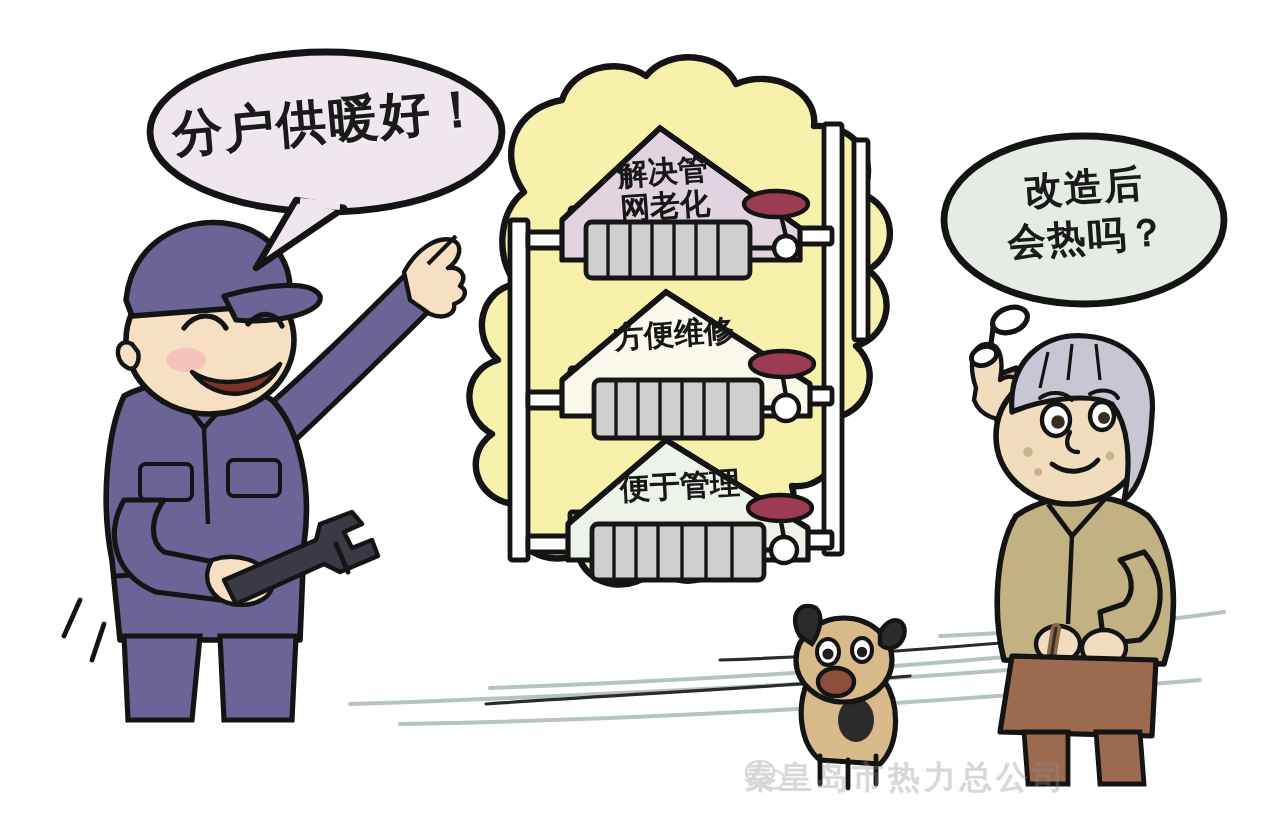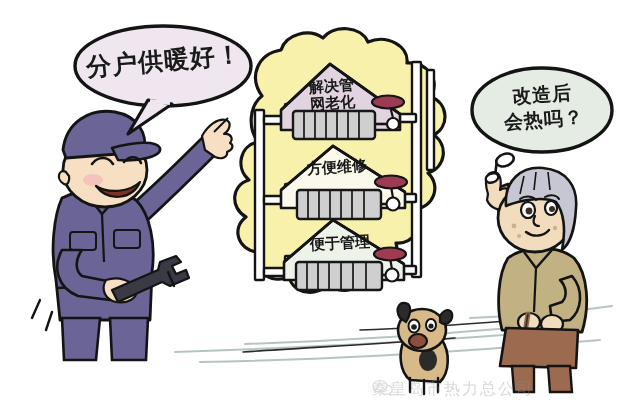--- a/index.html
+++ b/index.html
@@ -21,21 +21,21 @@
   .house-label{position:absolute;color:#171717;font-weight:bold;
                font-family:"DejaVu Sans","Liberation Sans",sans-serif;
                text-align:center;pointer-events:none;}
   #house-label-0{left:290px;top:78px;width:84px;font-size:15px;line-height:17px;transform:rotate(-4deg);}
   #house-label-1{left:289px;top:159px;width:96px;font-size:15px;line-height:17px;transform:rotate(-4deg);}
   #house-label-2{left:292px;top:235px;width:96px;font-size:15px;line-height:17px;transform:rotate(-3deg);}
 
   
   #footer{position:absolute;left:372px;top:379px;display:flex;align-items:center;gap:7px;
           opacity:.34;}
-  #footer .fw{font-size:16px;font-weight:normal;color:#8e8e8e;letter-spacing:2px;
+  #footer .fw{font-size:16px;font-weight:bold;color:#8e8e8e;letter-spacing:2px;
               font-family:"DejaVu Sans","Liberation Sans",sans-serif;white-space:nowrap;}
 </style>
 </head>
 <body>
 
 <div id="stage">
 
   <svg width="640" height="417" viewBox="0 0 640 417">
     <defs>
       <clipPath id="stageClip">

